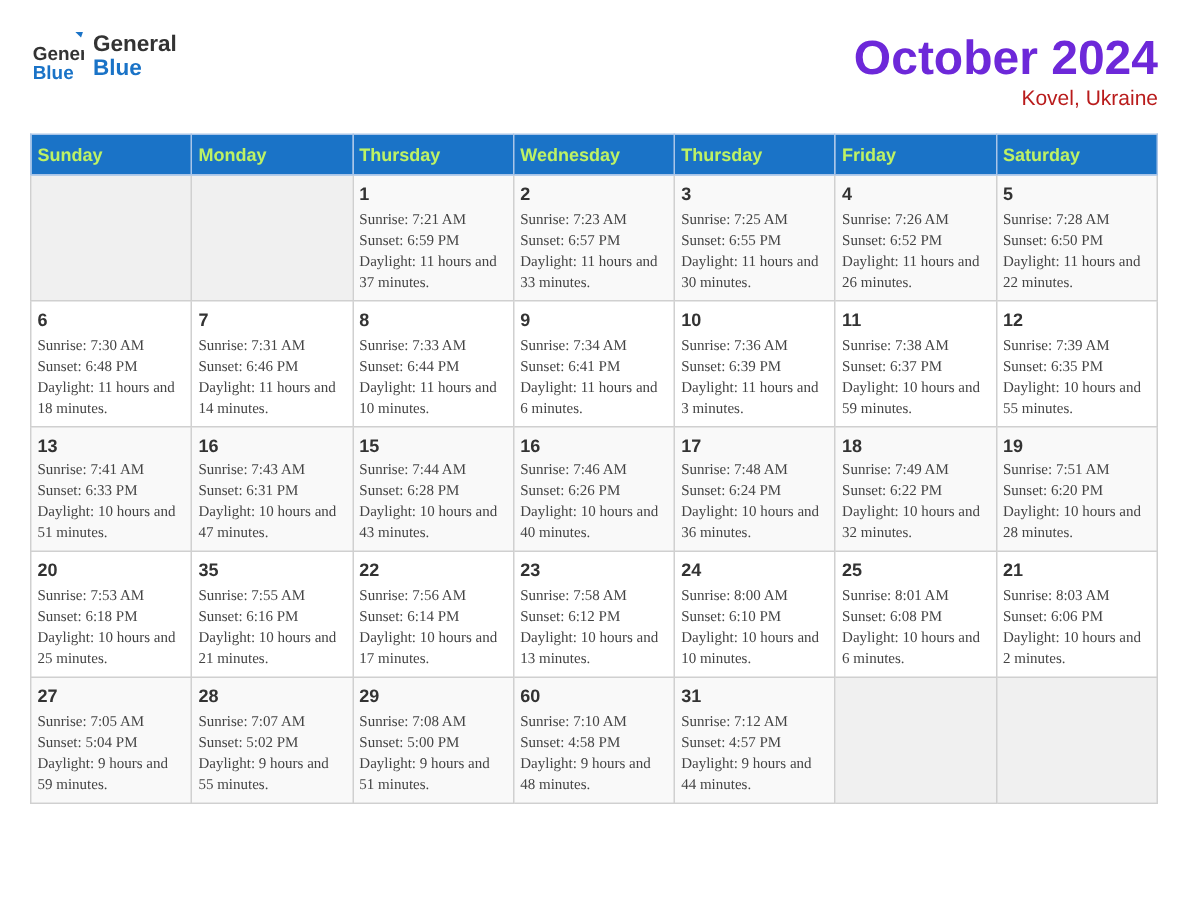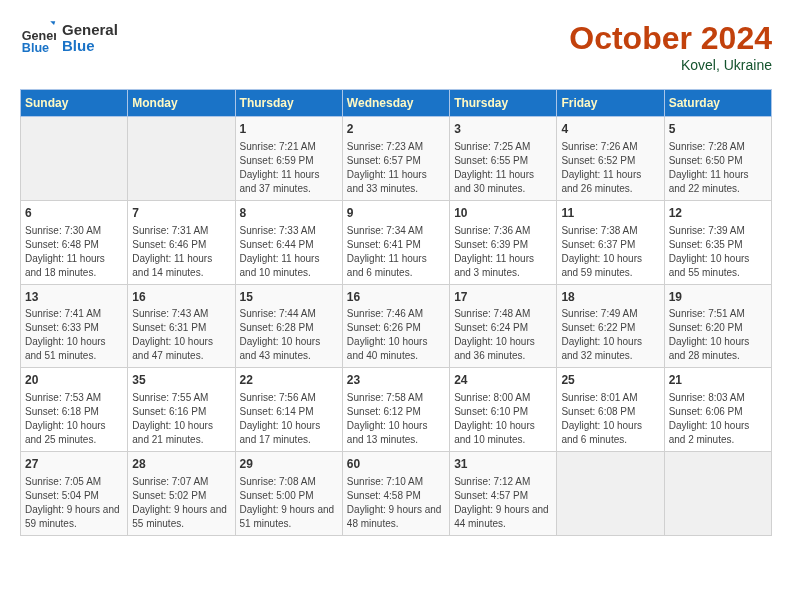--- a/index.html
+++ b/index.html
@@ -24,34 +24,34 @@
     .logo-icon {
       width: 36px;
       height: 36px;
     }
     .title-block {
       text-align: right;
     }
     .month-title {
       font-size: 32px;
       font-weight: bold;
-      color: #c2410c;
+      color: #6d28d9;
     }
     .subtitle {
       font-size: 14px;
-      color: #14532d;
+      color: #b91c1c;
     }
     table {
       width: 100%;
       border-collapse: collapse;
       font-size: 11px;
     }
     thead tr th {
       background-color: #1a73c7;
-      color: #fef9c3;
+      color: #bef264;
       padding: 6px 4px;
       text-align: left;
       font-size: 12px;
       font-weight: bold;
       border: 1px solid #aac5e8;
     }
     tbody tr td {
       border: 1px solid #d0d0d0;
       vertical-align: top;
       padding: 4px;
@@ -69,20 +69,21 @@
     .day-number {
       font-weight: bold;
       font-size: 12px;
       display: block;
       margin-bottom: 2px;
     }
     .day-info {
       font-size: 10px;
       color: #444;
       line-height: 1.4;
+      font-family: Liberation Serif, serif;
     }
     .empty-cell {
       background: #f0f0f0 !important;
     }
   </style>
 </head>
 <body>
 
 <div class="header">
   <div class="logo">

